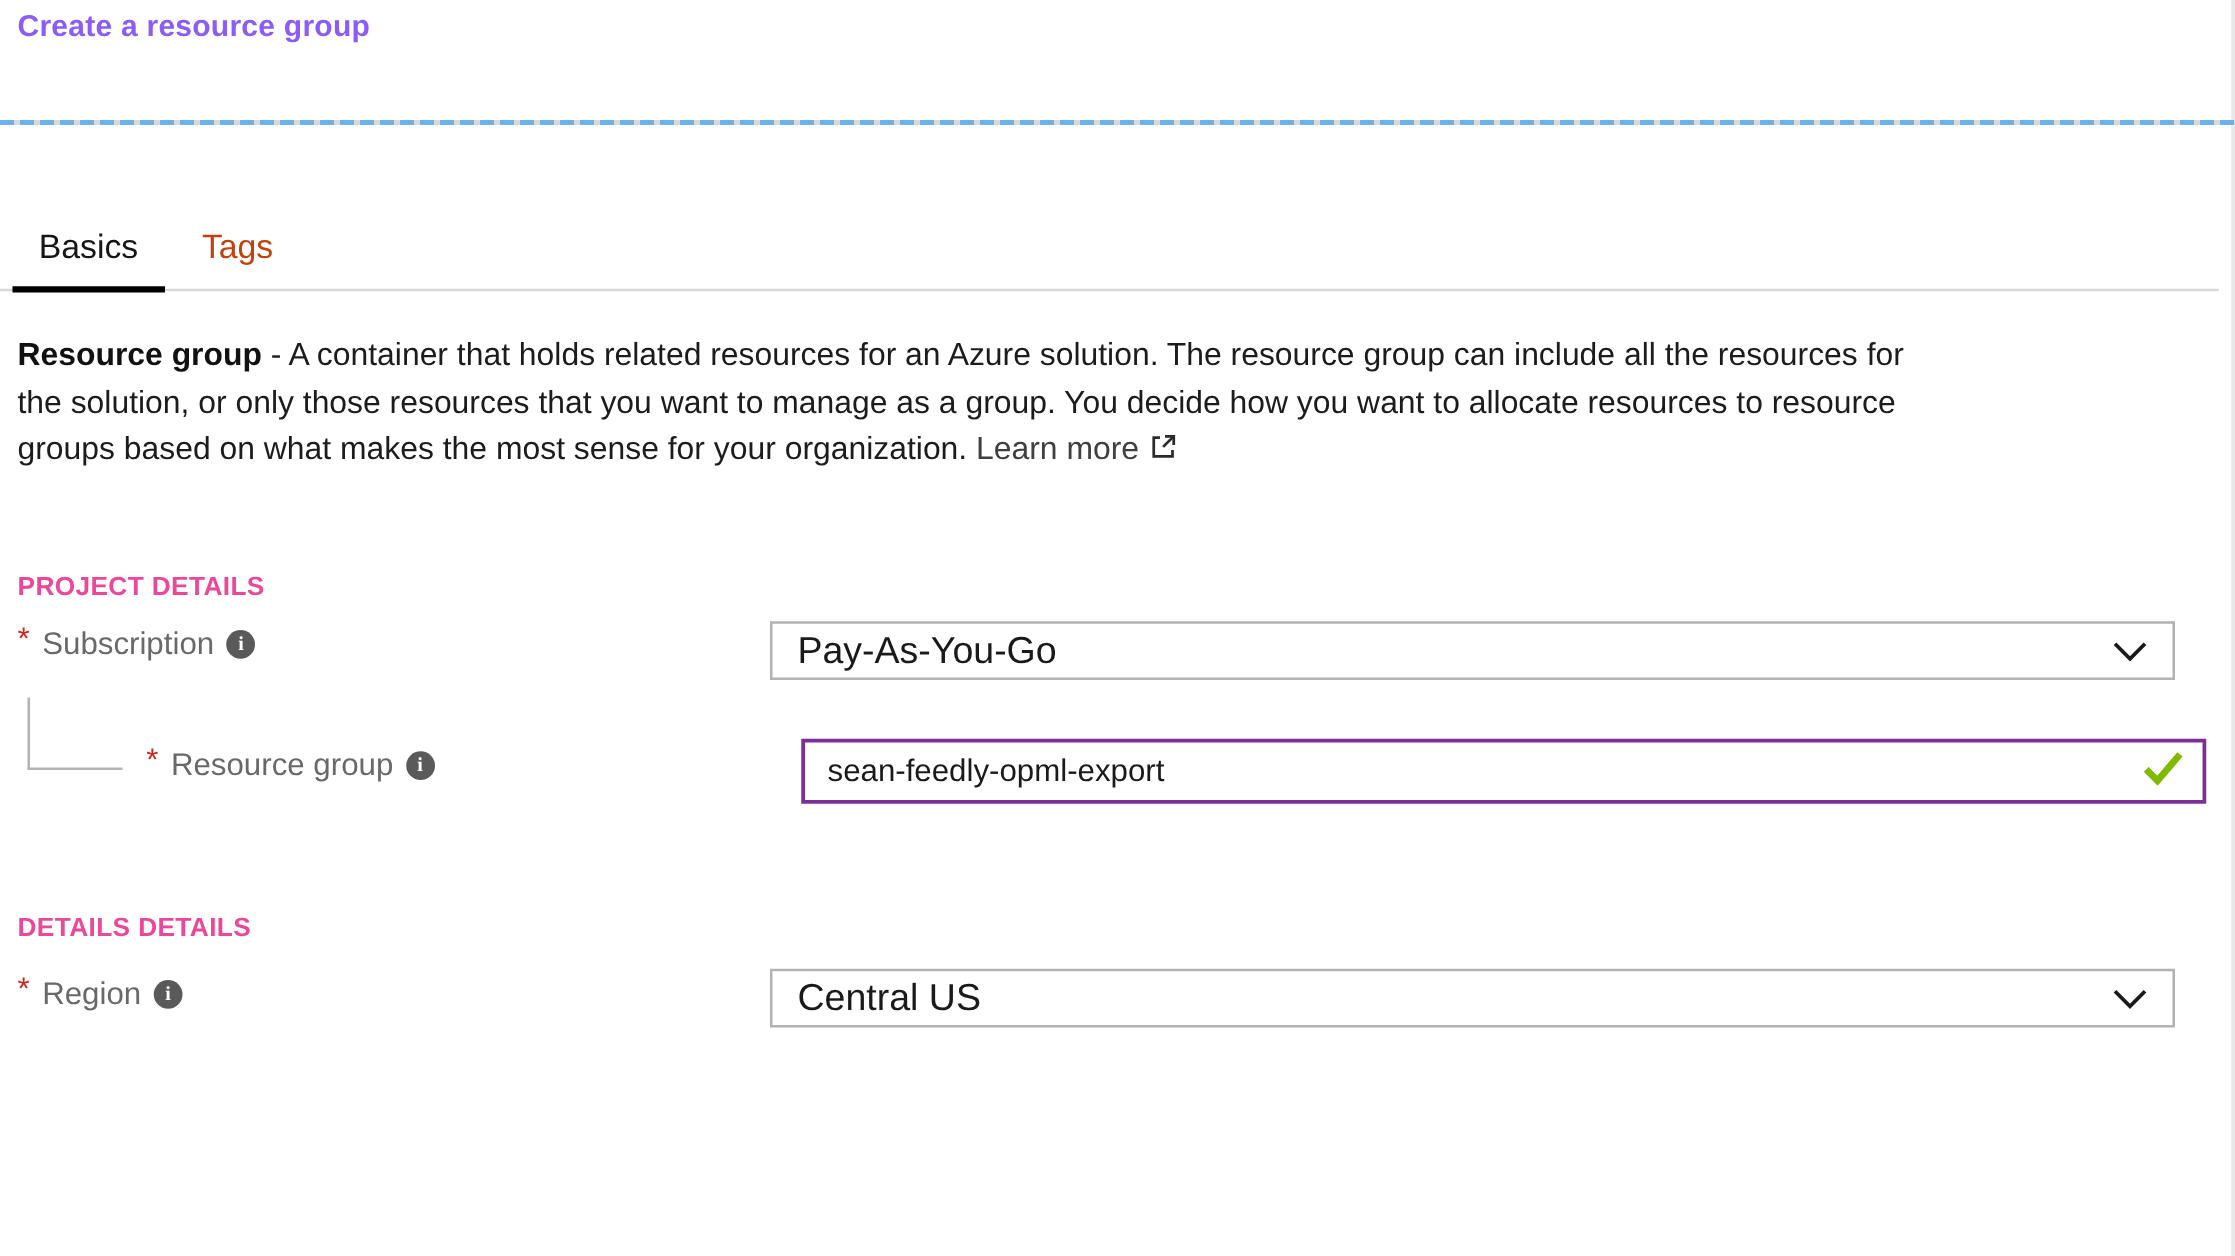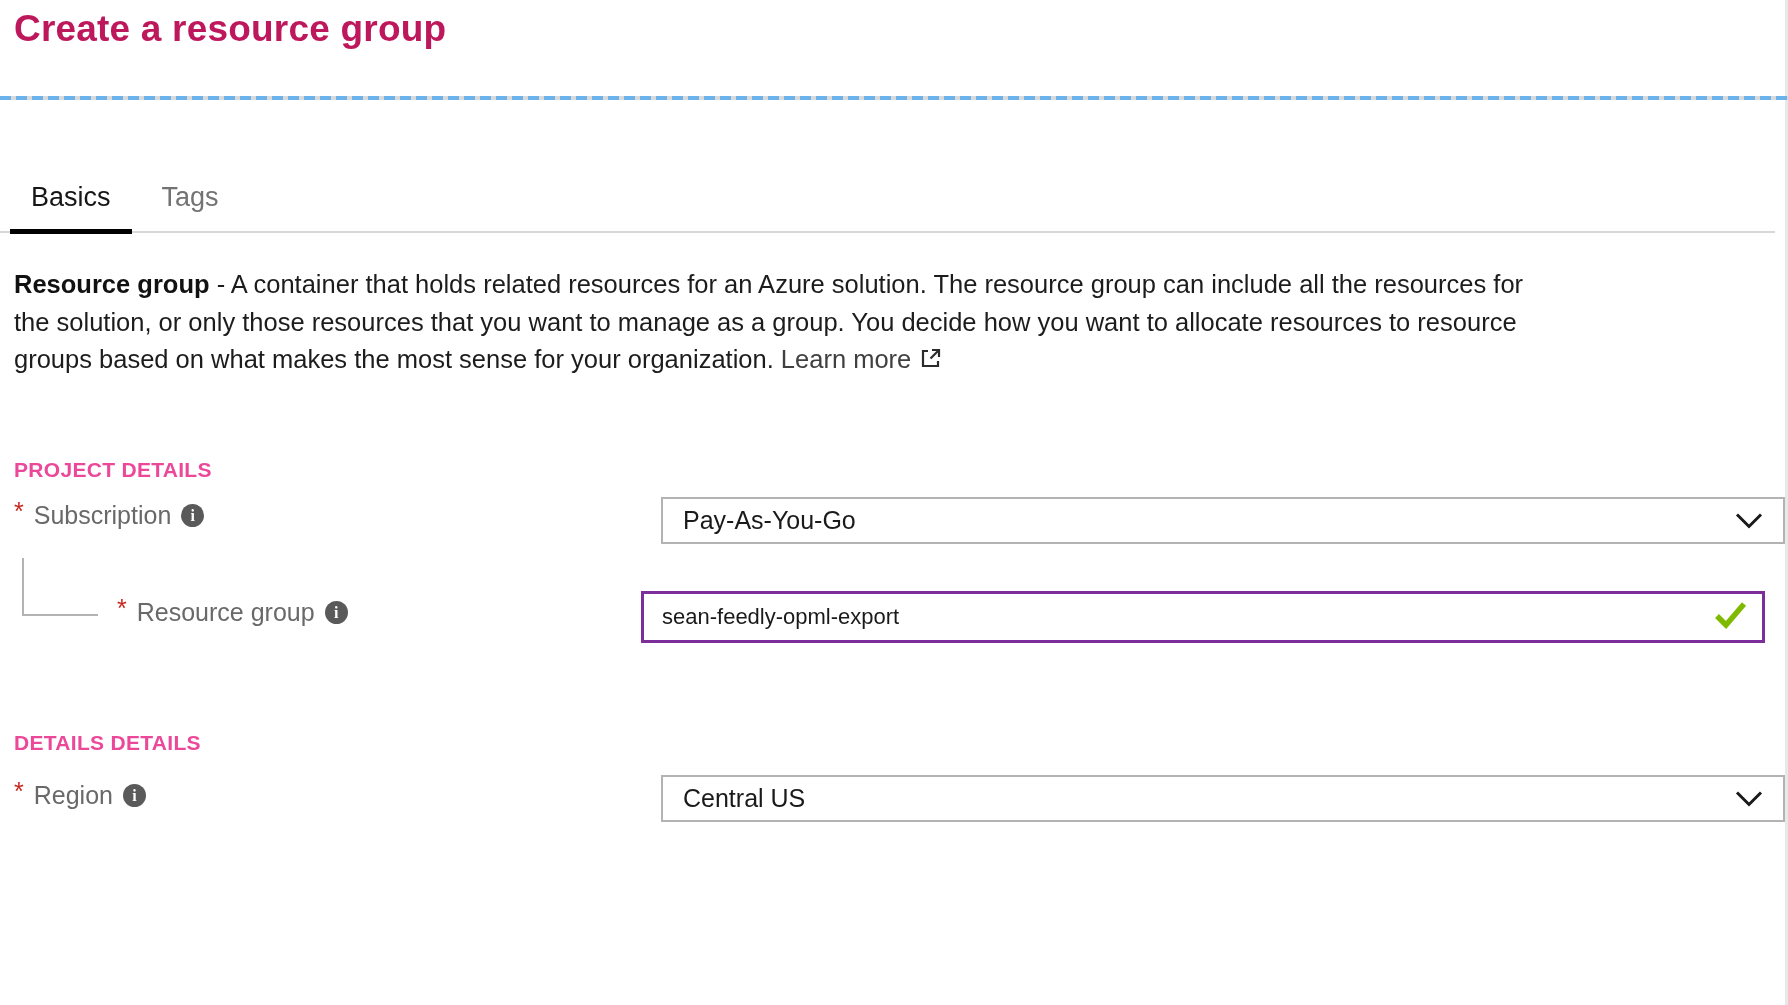--- a/index.html
+++ b/index.html
@@ -11,39 +11,39 @@
     color: #1b1b1b;
     overflow: hidden;
   }
   .right-edge {
     position: absolute; top: 0; right: 0; width: 3px; height: 1005px;
     background: #e8e8e8;
   }
   
   .page-title {
     position: absolute; top: 8px; left: 14px;
-    font-size: 37px; font-weight: 700; color: #be185d;
+    font-size: 24px; font-weight: 700; color: #8b5cf6;
     letter-spacing: 0.2px;
   }
   
   .dashed-divider {
     position: absolute; top: 96px; left: 0; width: 1788px; height: 4px;
     background: repeating-linear-gradient(90deg,
       #6cb2ea 0px, #6cb2ea 11px,
       #d9d9d9 11px, #d9d9d9 16px);
   }
   
   .tabbar {
     position: absolute; top: 178px; left: 0; width: 1775px;
     display: flex; align-items: flex-start; padding-left: 10px;
     border-bottom: 2px solid #d8d8d8;
   }
   .tab {
     font-size: 27px; padding: 4px 21px 16px 21px; margin-right: 9px;
-    color: #737373; cursor: pointer; white-space: nowrap;
+    color: #c2410c; cursor: pointer; white-space: nowrap;
     border-bottom: 5px solid transparent; margin-bottom: -3.5px;
   }
   .tab.active {
     color: #161616; border-bottom: 5px solid #000000;
   }
   
   .description {
     position: absolute; top: 266px; left: 14px; width: 1516px;
     font-size: 25.5px; line-height: 37.5px; color: #1c1c1c;
   }
@@ -80,36 +80,36 @@
   .connector-v {
     position: absolute; left: 22px; top: 558px; width: 2px; height: 58px;
     background: #b3b3b3;
   }
   .connector-h {
     position: absolute; left: 22px; top: 614px; width: 76px; height: 2px;
     background: #b3b3b3;
   }
   
   .dropdown {
-    position: absolute; left: 661px; width: 1124px; height: 47px;
+    position: absolute; left: 616px; width: 1124px; height: 47px;
     background: #ffffff; border: 2px solid #b3b3b3;
     display: flex; align-items: center; padding: 0 56px 0 20px;
-    font-size: 25px; color: #1a1a1a; cursor: pointer;
+    font-size: 30px; color: #1a1a1a; cursor: pointer;
   }
   .dd-subscription { top: 497px; }
   .dd-region { top: 775px; text-align: right; }
   .chevron { position: absolute; right: 20px; top: 50%; transform: translateY(-50%); }
   .text-field-wrap {
     position: absolute; left: 641px; top: 591px; width: 1124px; height: 52px;
     border: 3px solid #7c2f9a; background: #ffffff;
     display: flex; align-items: center;
   }
   .text-field-wrap input {
     flex: 1 1 auto; height: 100%; border: none; outline: none;
-    font-size: 22px; color: #1a1a1a; padding: 0 52px 0 18px;
+    font-size: 25px; color: #1a1a1a; padding: 0 52px 0 18px;
     font-family: "Liberation Sans", sans-serif; background: transparent;
   }
   .valid-check { position: absolute; right: 14px; top: 50%; transform: translateY(-50%); }
 </style>
 </head>
 <body>
 
 <div class="right-edge"></div>
 
 <h1 class="page-title">Create a resource group</h1>

